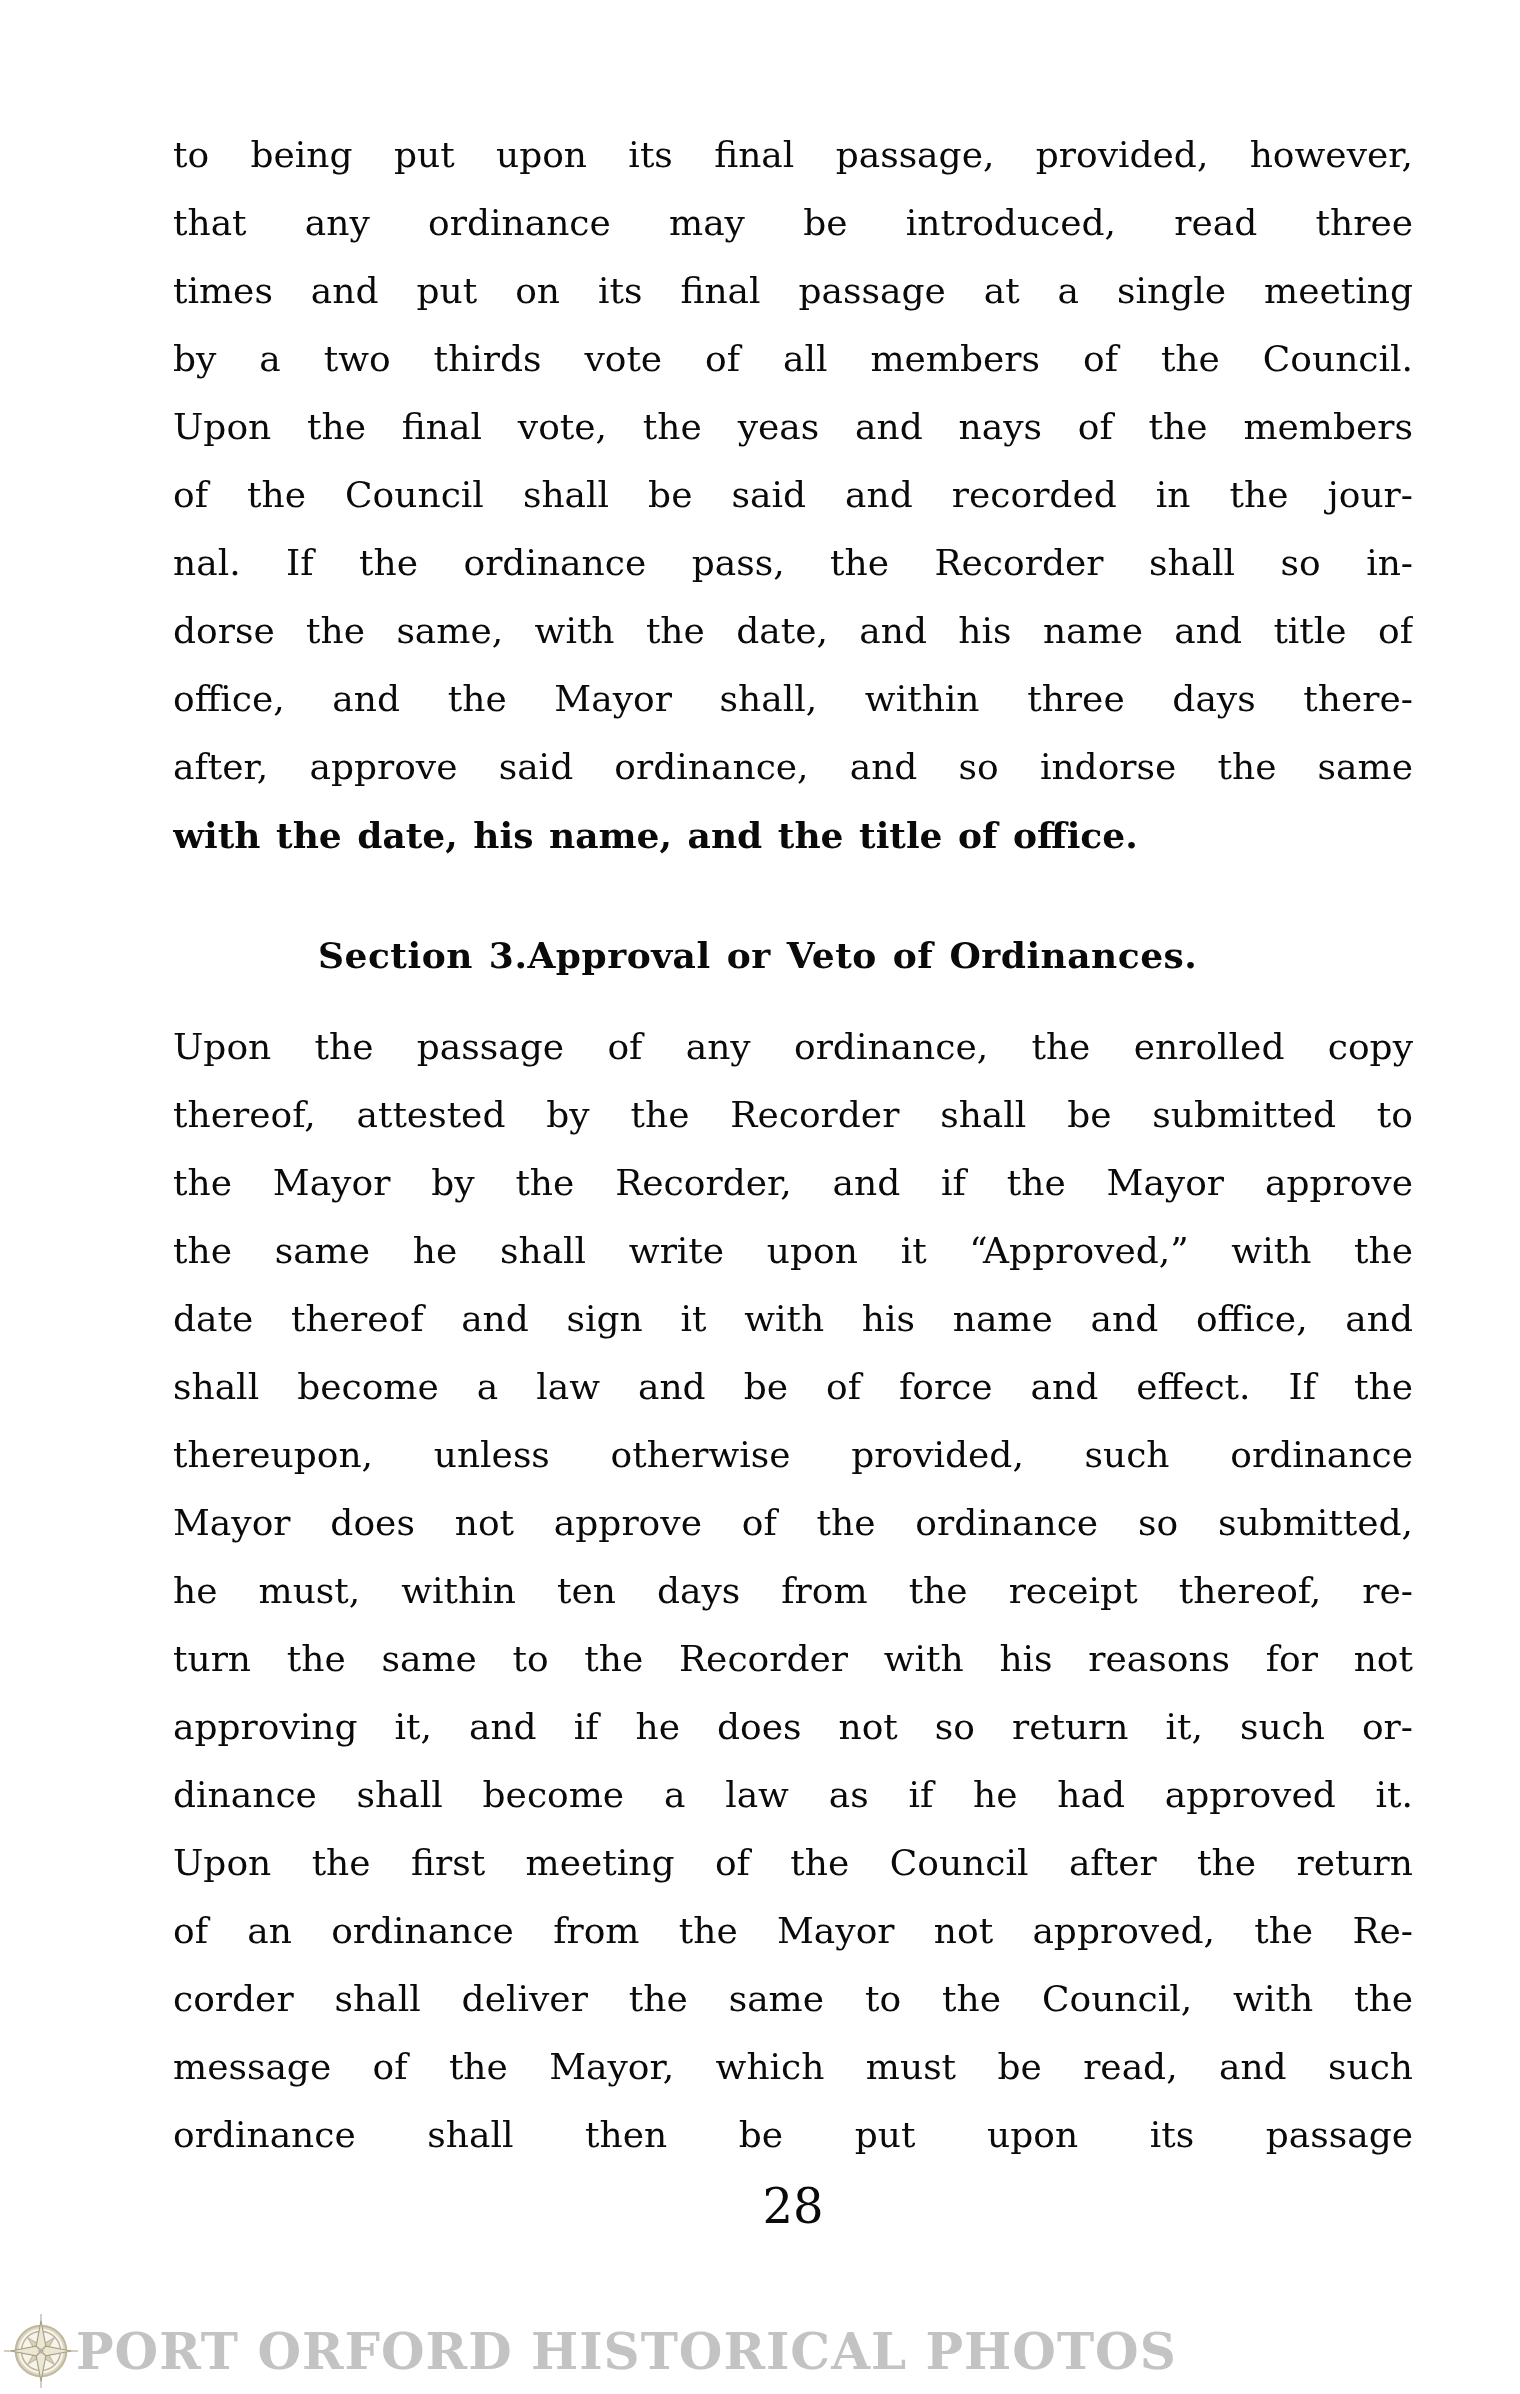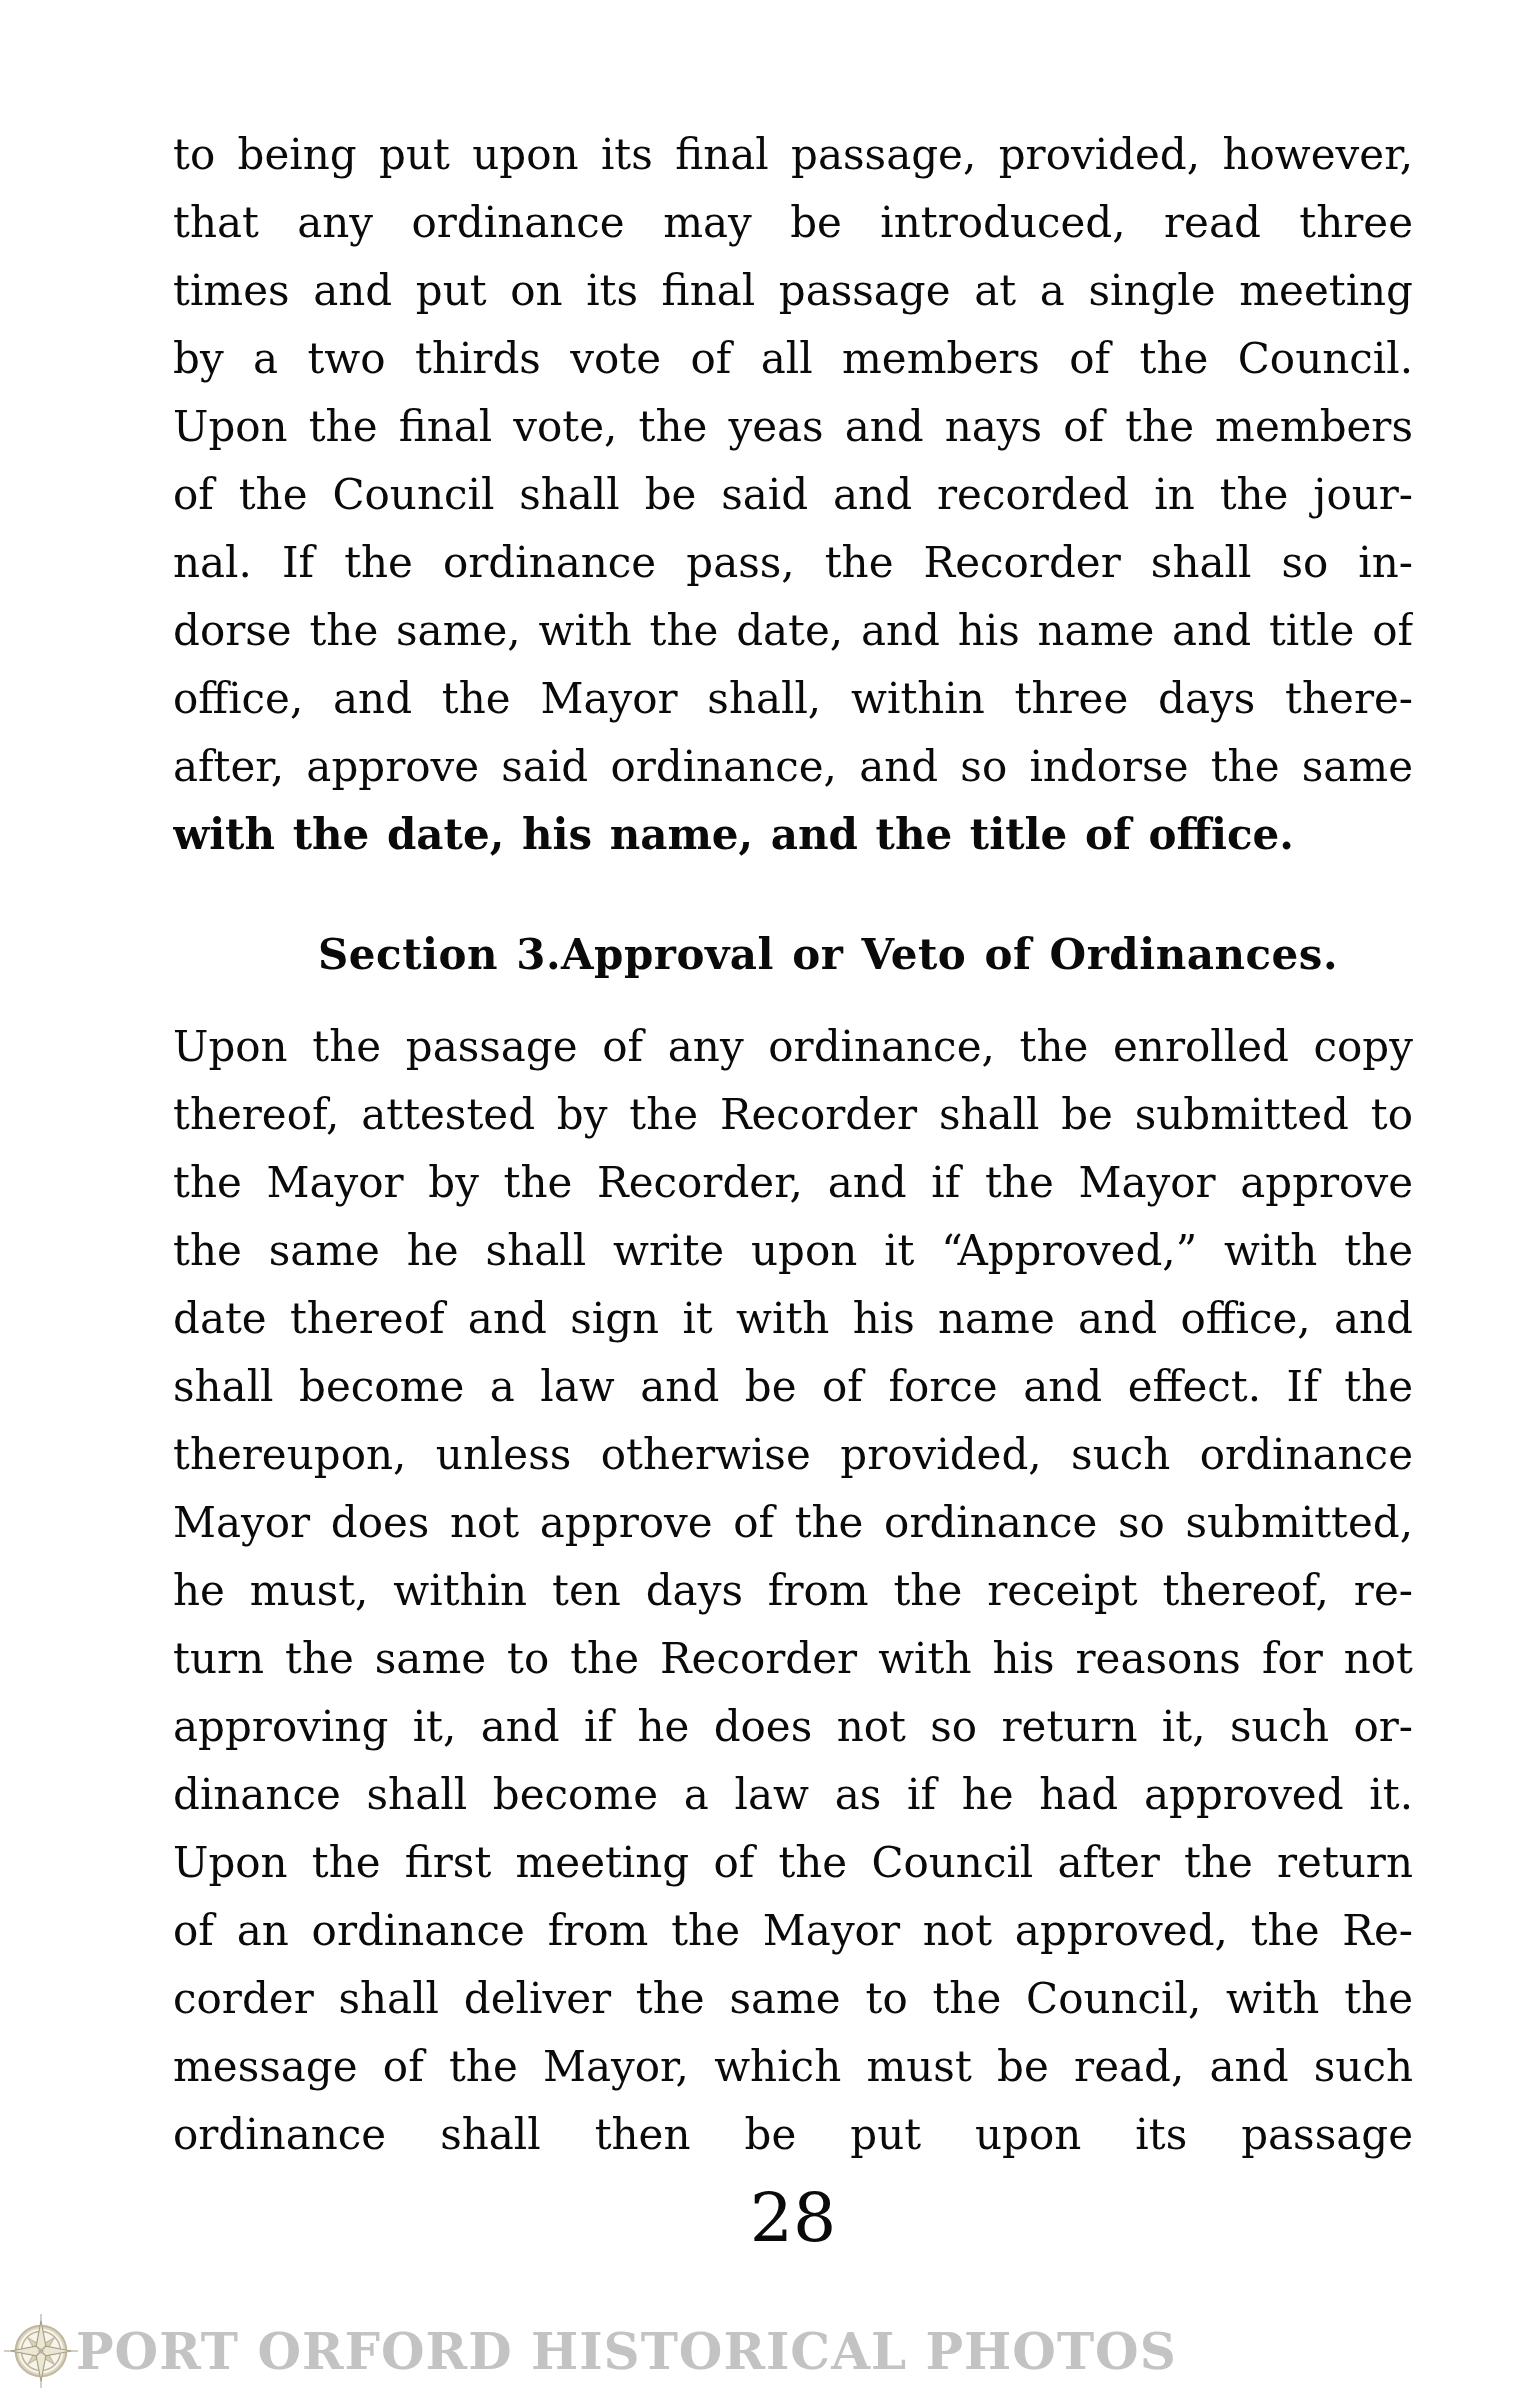--- a/index.html
+++ b/index.html
@@ -8,21 +8,21 @@
     background:#ffffff;
     font-family:"DejaVu Serif","Liberation Serif",serif;
     color:#0a0a0a;
     position:relative;
     overflow:hidden;
   }
   .page{position:absolute;inset:0;background:#ffffff;}
   .text-block{
     position:absolute;
     left:173px;top:121px;width:1240px;
-    font-size:42px;
+    font-size:36px;
     line-height:68px;
     word-spacing:3px;
   }
   .para .line{
     text-align:justify;
     height:68px;
     overflow:hidden;
     white-space:normal;
   }
   
@@ -42,21 +42,21 @@
     height:68px;
     font-weight:bold;
     letter-spacing:0.5px;
   }
   .section-heading .sec-num{}
   [data-name="paragraph-2"]{margin-top:24px;}
   .page-number{
     position:absolute;
     left:173px;top:2178px;width:1240px;
     text-align:center;
-    font-size:68px;
+    font-size:48px;
     font-weight:500;
   }
   .watermark{
     position:absolute;
     left:0;top:2308px;width:1520px;height:86px;padding-left:21px;
   }
   .wm-icon{
     position:absolute;
     left:2px;top:4px;width:78px;height:78px;
   }

